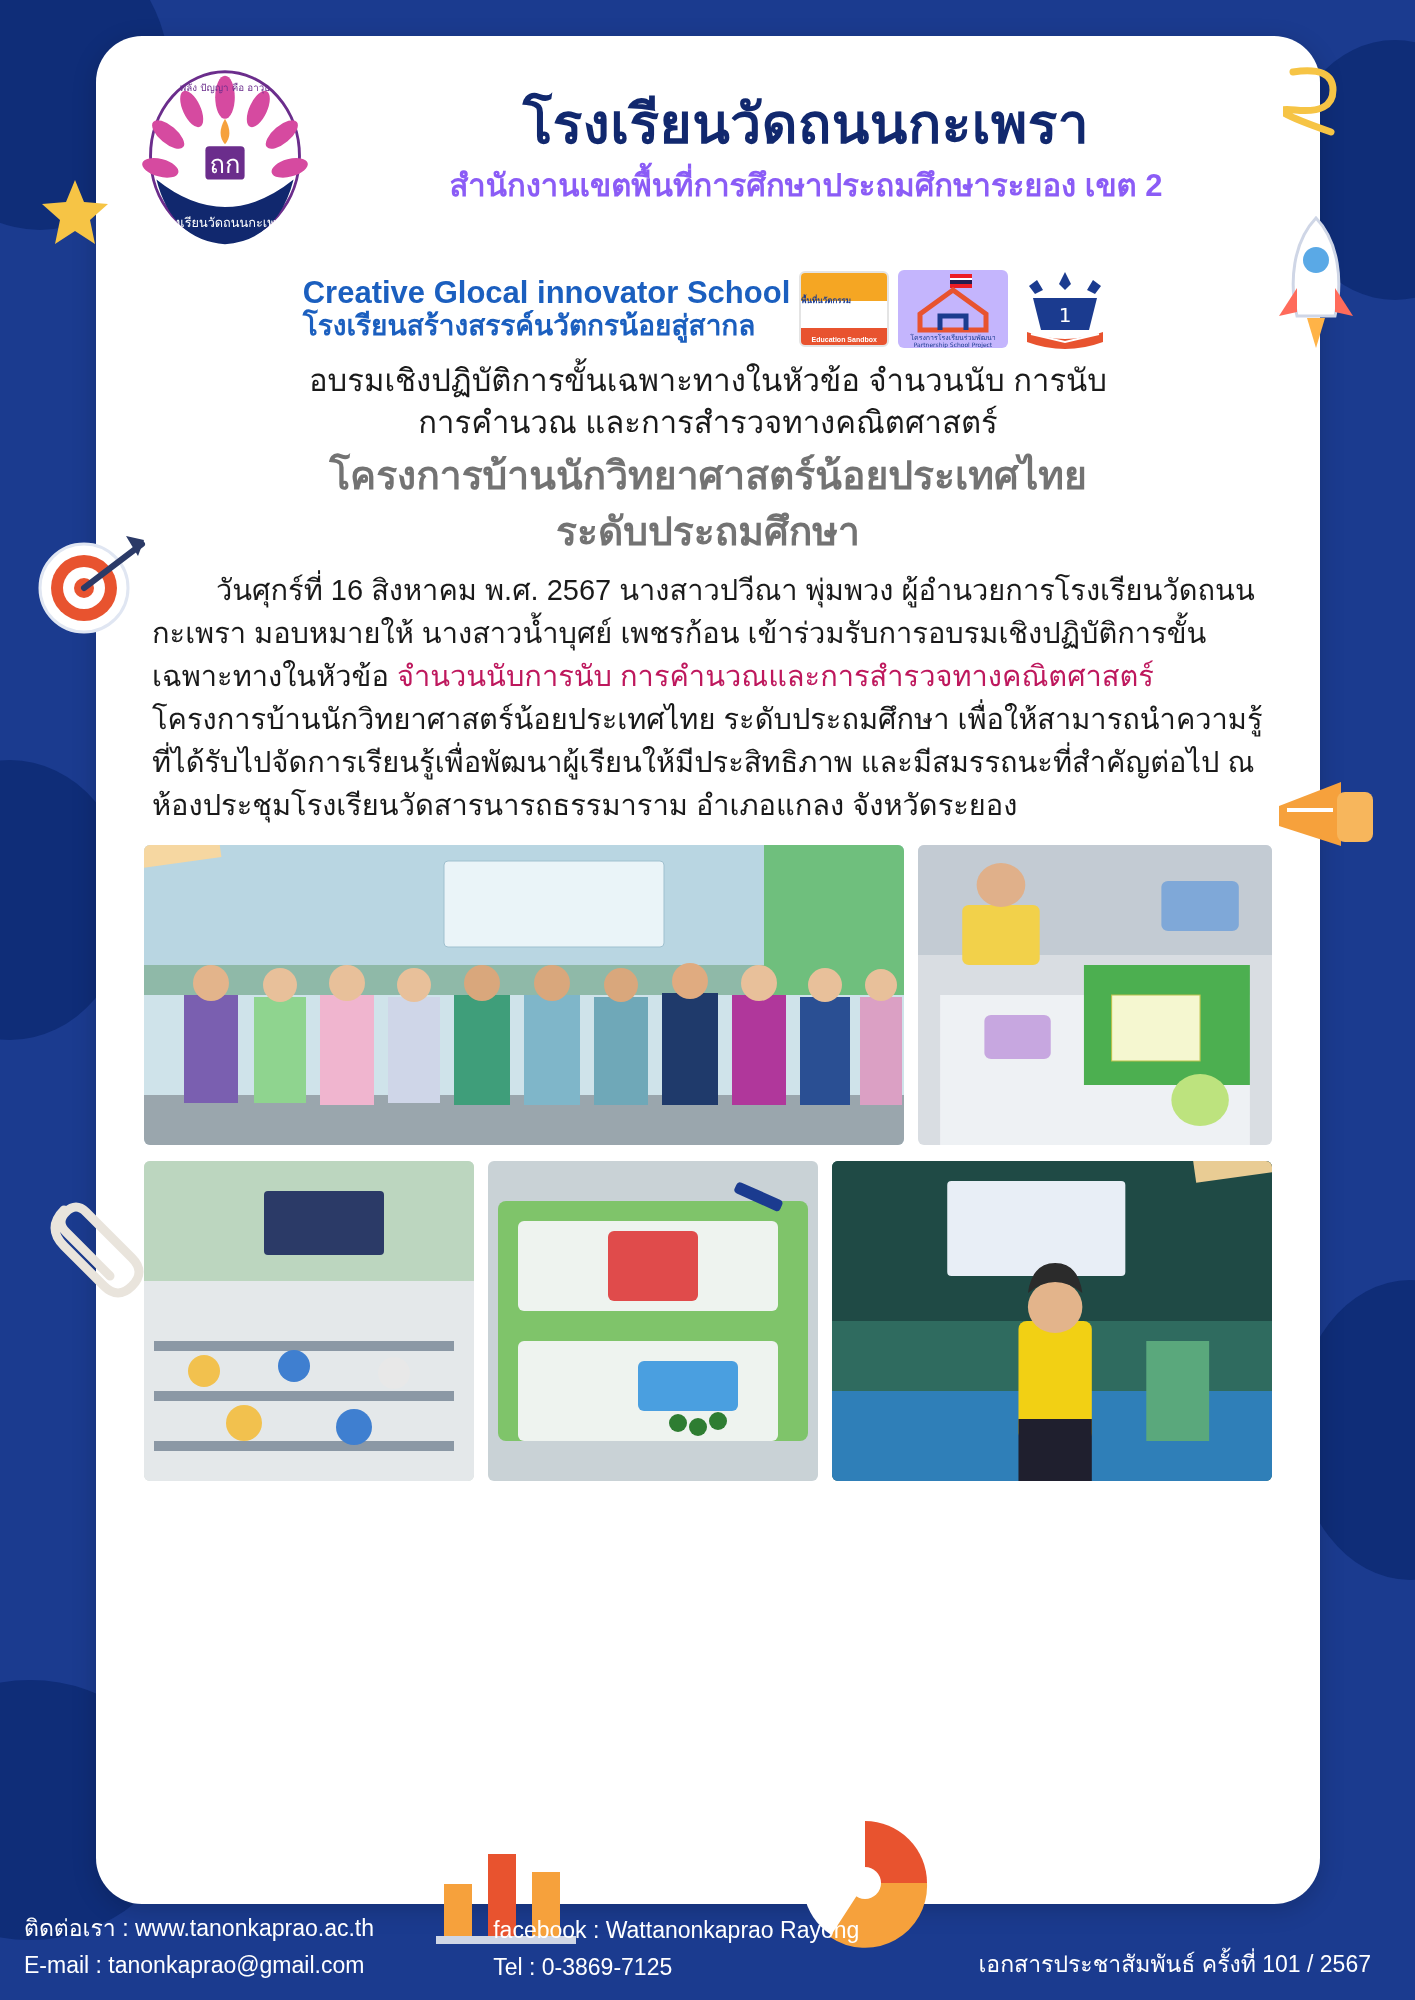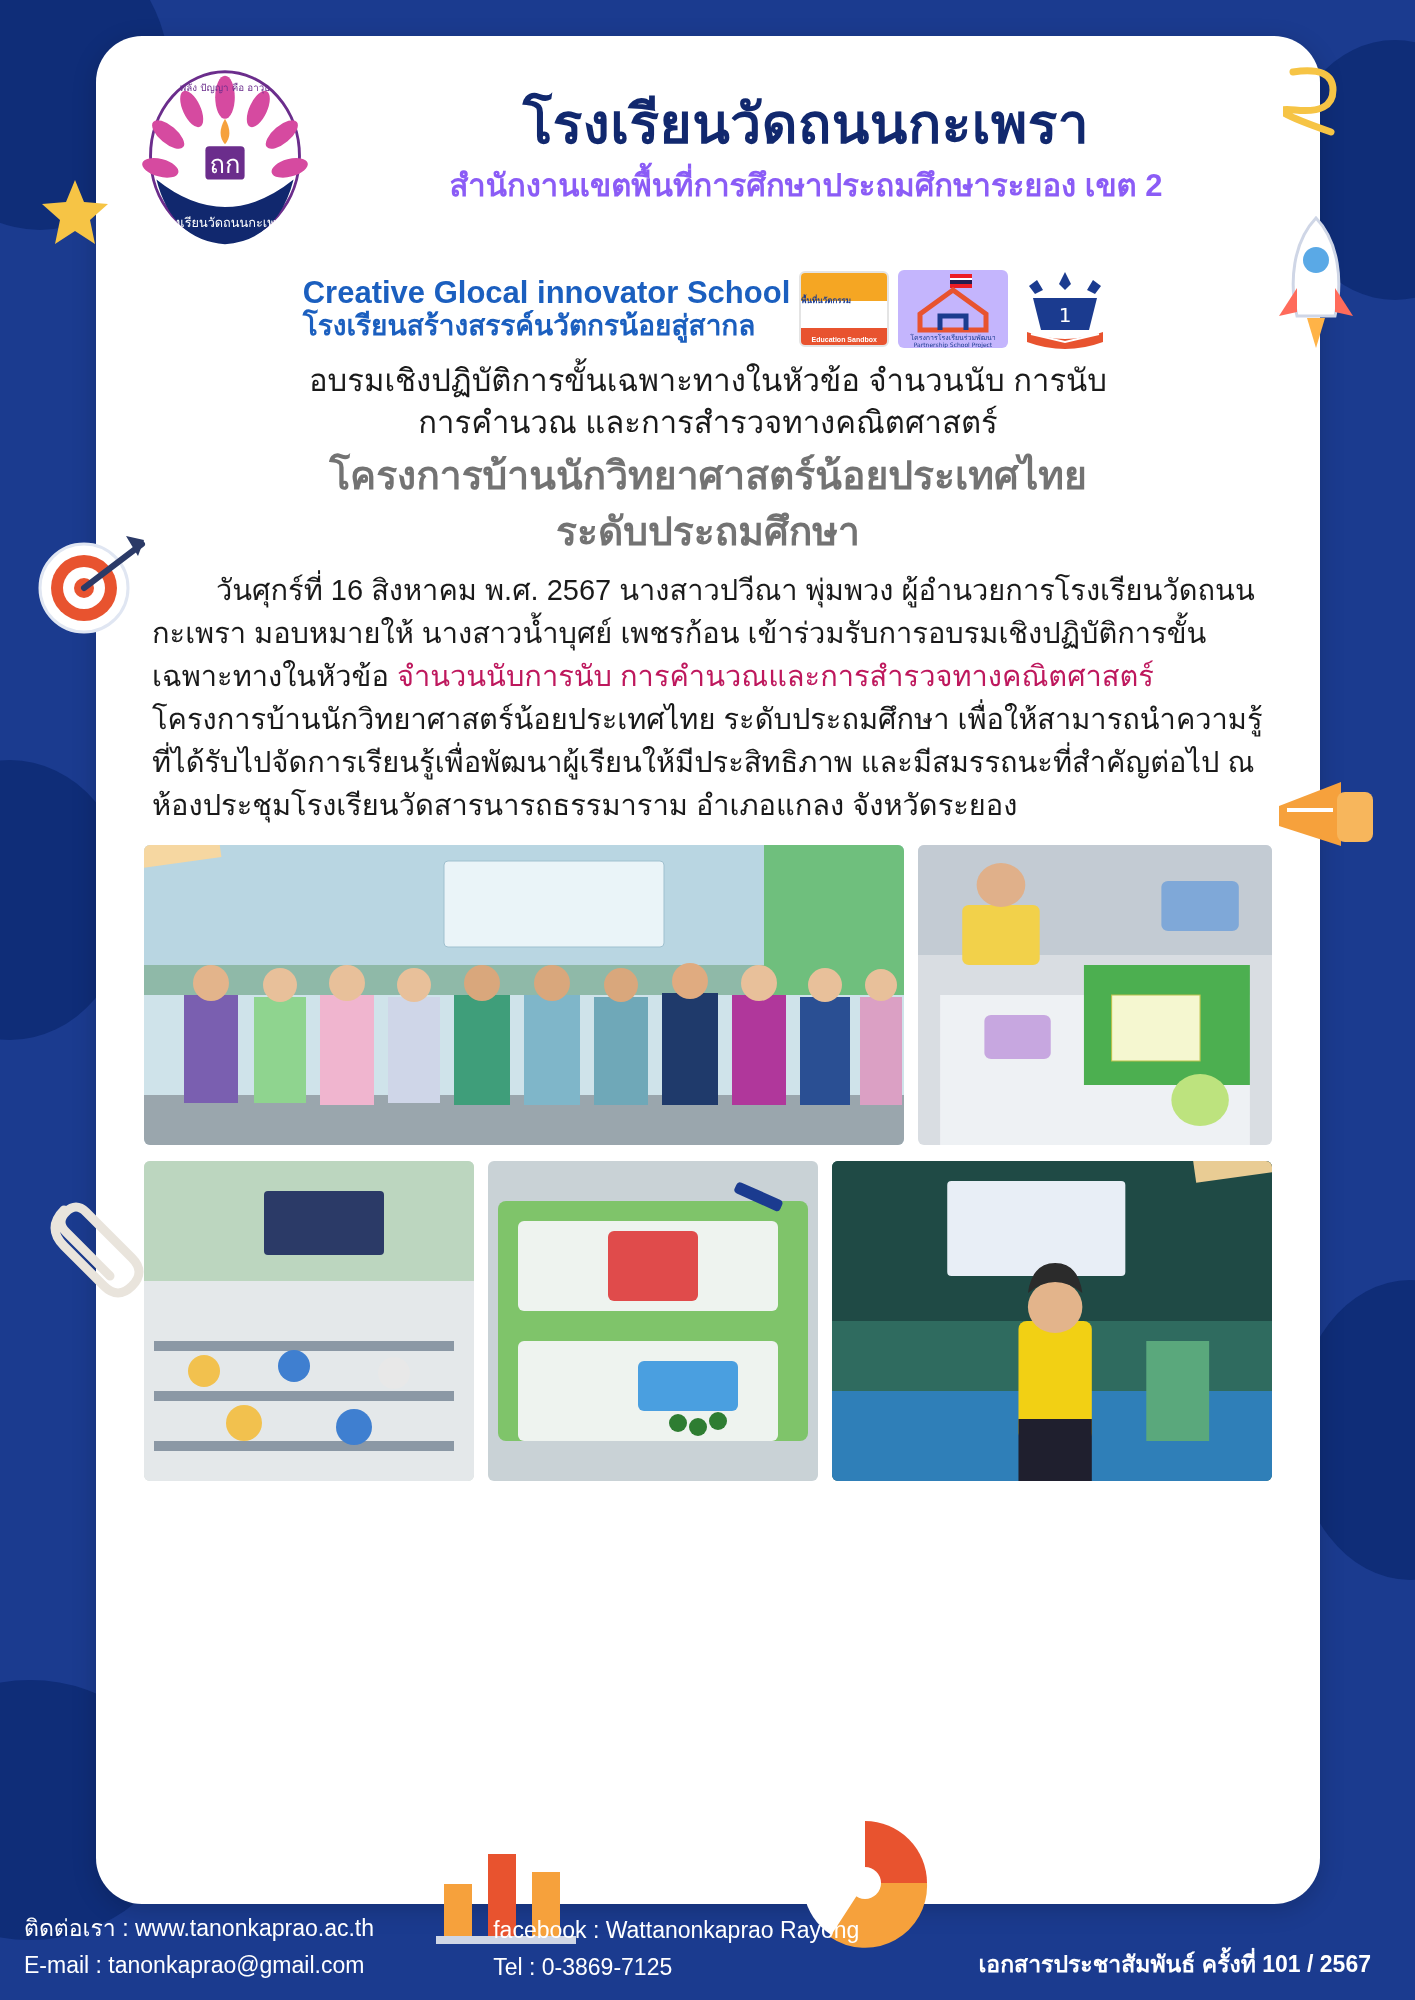--- a/index.html
+++ b/index.html
@@ -126,21 +126,21 @@
     position: absolute; left: 0; right: 0; bottom: 0;
     height: 104px; z-index: 10;
     color: #ffffff;
     padding: 14px 44px 0 24px;
     display: flex; justify-content: space-between; align-items: flex-start;
   }
   .fcol { line-height: 1.6; }
   .fcol div { font-size: 23px; }
   .f1 { text-align: left; }
   .f2 { text-align: left; padding-top: 2px; }
-  .f3 { text-align: center; padding-top: 2px; font-weight: bold; }
+  .f3 { text-align: center; padding-top: 2px; }
 </style>
 </head>
 <body>
 
 <div class="poster">
   <div class="blob b1"></div>
   <div class="blob b2"></div>
   <div class="blob b3"></div>
   <div class="blob b4"></div>
   <div class="blob b5"></div>

